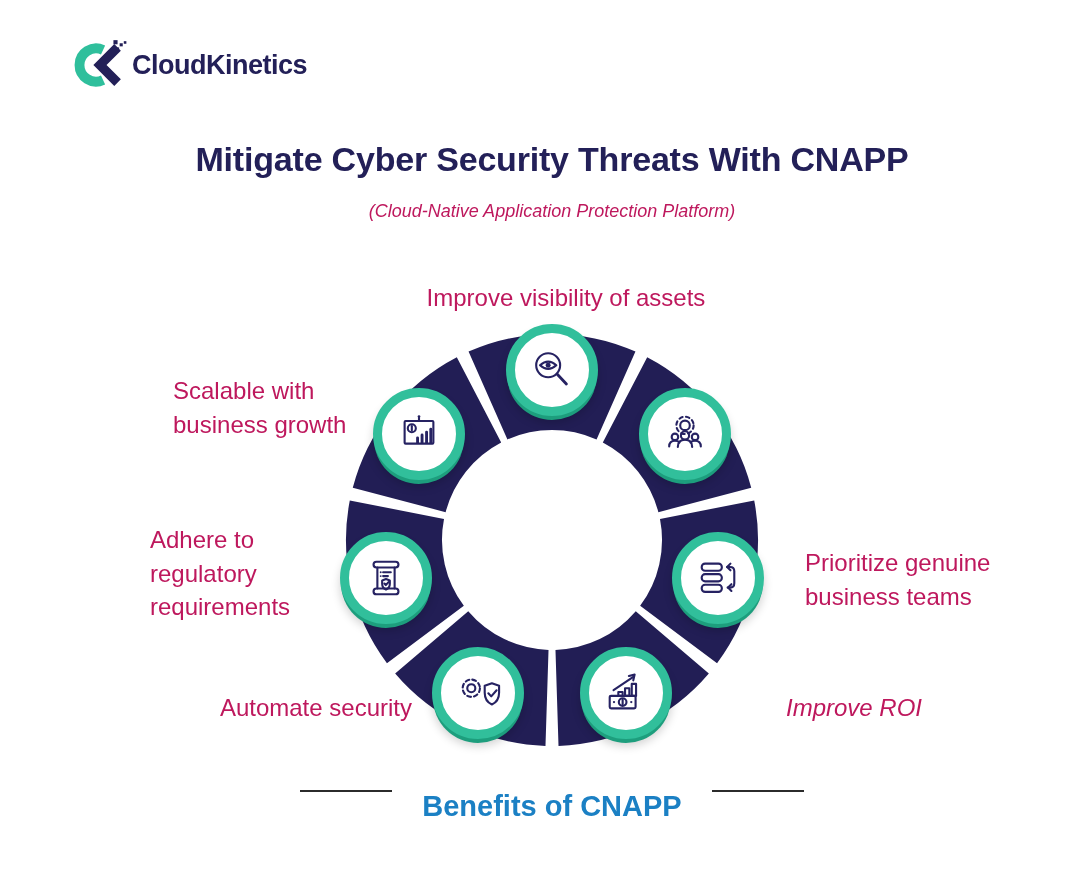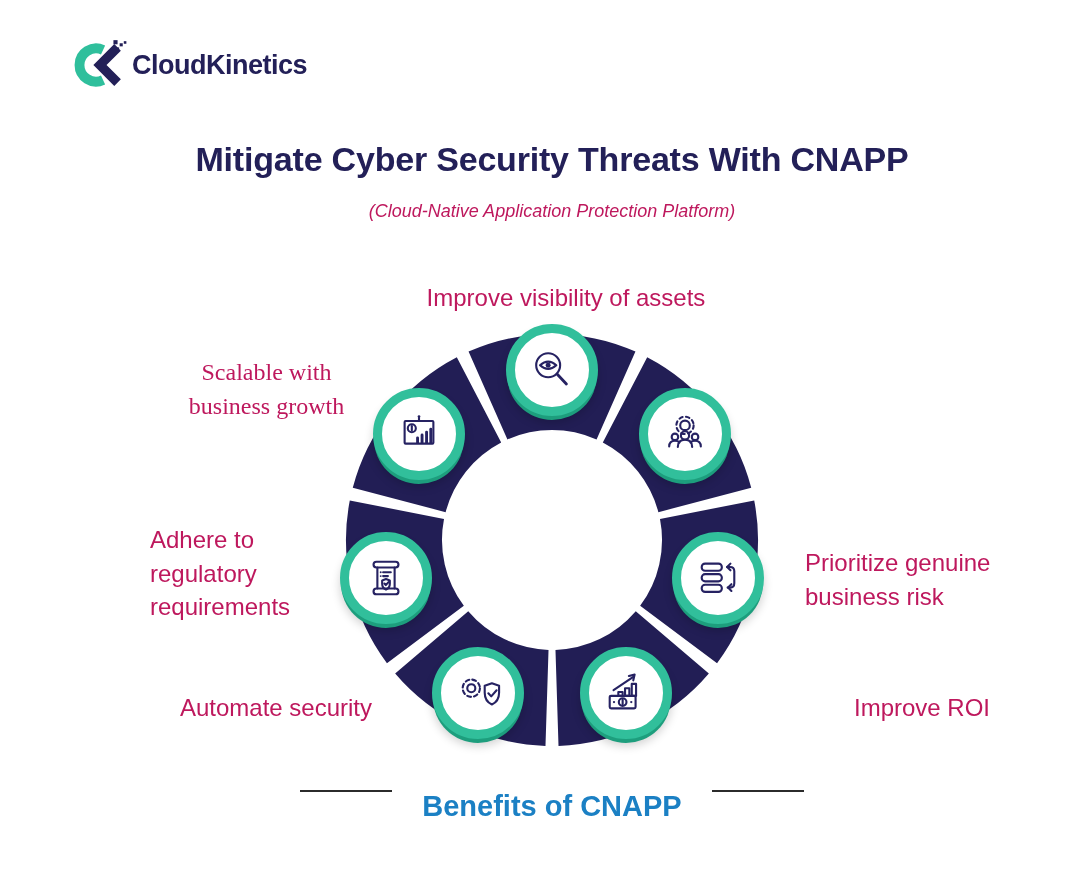--- a/index.html
+++ b/index.html
@@ -32,26 +32,26 @@
   .b-br  { left:568px; top:647px; }
   .b-bl  { left:420px; top:647px; }
   .b-l   { left:328px; top:532px; }
   .b-tl  { left:361px; top:388px; }
   .ic { stroke:#262262; stroke-width:2.2; fill:none; stroke-linecap:round; stroke-linejoin:round; }
   .icf { fill:#262262; stroke:none; }
 
   
   .lbl { position:absolute; font-size:24px; color:#be185d; line-height:1.4;padding-left:28px; }
   .l-top   { left:0; top:281px; width:1080px; text-align:center; }
-  .l-scal  { right:732px; top:356px; width:215px; text-align:center;font-family:Liberation Serif, serif; }
+  .l-scal  { right:732px; top:374px; width:215px; text-align:left; }
   .l-drive { left:731px; top:359px; width:235px; text-align:left; }
   .l-adhere{ right:765px; top:523px; width:205px; }
   .l-prior { left:765px; top:546px; width:245px; text-align:left; }
-  .l-auto  { right:680px; top:691px; width:300px; text-align:center; white-space:nowrap; }
-  .l-roi   { left:678px; top:691px; width:300px; text-align:right; white-space:nowrap; }
+  .l-auto  { right:680px; top:691px; width:300px; text-align:right; white-space:nowrap; }
+  .l-roi   { left:678px; top:691px; width:300px; text-align:center; white-space:nowrap;font-style:italic; }
 
   
   .footer { position:absolute; left:0; top:790px; width:1080px; display:flex;
             align-items:flex-start; justify-content:center; gap:30px; }
   .footer-line { width:92px; height:2px; background:#2b2b2b; }
   .footer-caption { font-size:29px; font-weight:bold; color:#1b80c4; }
 </style>
 </head>
 <body>
 
@@ -162,21 +162,21 @@
       <circle class="ic" cx="16.5" cy="18" r="4.2"></circle>
       <path class="ic" d="M16.5 15.8 v4.4"></path>
       <path class="ic" d="M22.5 33 v-5" style="stroke-width:3"></path>
       <path class="ic" d="M27.2 33 v-8" style="stroke-width:3"></path>
       <path class="ic" d="M31.9 33 v-11" style="stroke-width:3"></path>
       <path class="ic" d="M36.3 33 v-14" style="stroke-width:3"></path>
     </svg>
   </div>
 
   <div class="lbl l-top">Improve visibility of assets</div>
-  <div class="lbl l-prior">Prioritize genuine business risk</div>
+  <div class="lbl l-prior">Prioritize genuine business teams</div>
   <div class="lbl l-roi">Improve ROI</div>
   <div class="lbl l-auto">Automate security</div>
   <div class="lbl l-adhere">Adhere to regulatory requirements</div>
   <div class="lbl l-scal">Scalable with business growth</div>
 
   <div class="footer">
     <div class="footer-line"></div>
     <div class="footer-caption">Benefits of CNAPP</div>
     <div class="footer-line"></div>
   </div>

